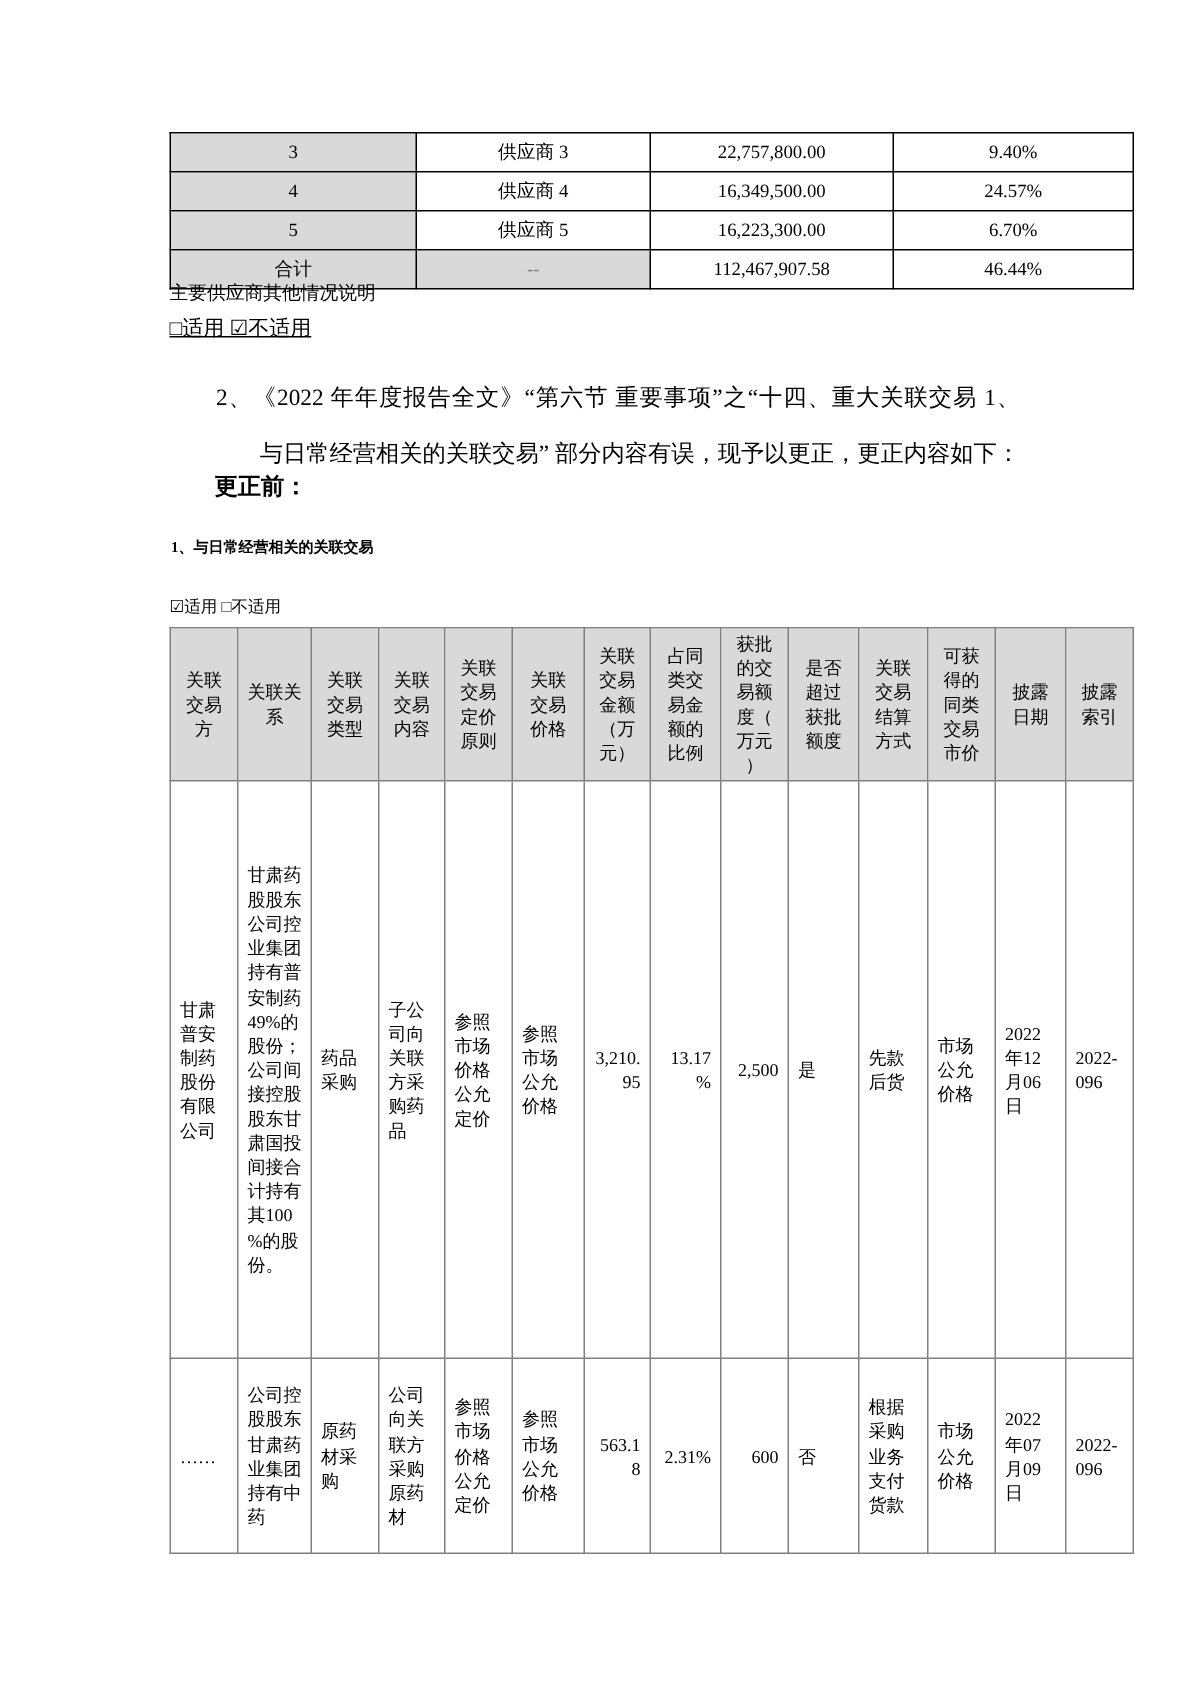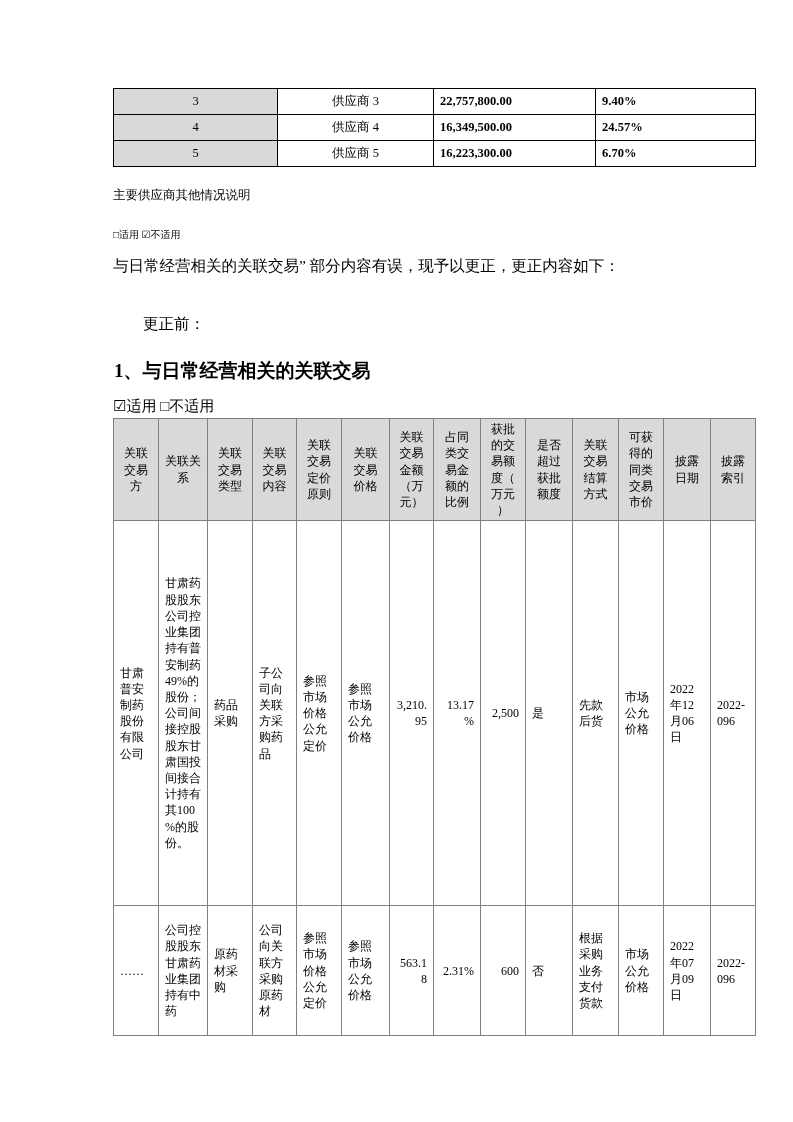--- a/index.html
+++ b/index.html
@@ -18,32 +18,32 @@
   table.sup td {
     border:1px solid #000;
     height:26px;
     font-size:12.5px;
     vertical-align:middle;
     padding:1px 6px;
     overflow:hidden;
   }
   td.sup-idx { background:#d9d9d9; text-align:center; }
   td.sup-name { text-align:center; padding-left:10px; }
-  td.sup-amt, td.sup-pct { text-align:left; font-weight:bold; font-family:"Liberation Serif","DejaVu Serif",serif; }
+  td.sup-amt, td.sup-pct { text-align:center; font-weight:normal; font-family:"Liberation Serif","DejaVu Serif",serif; }
   tr.total-row td.sup-name { background:#d9d9d9; text-align:center; color:#808080; }
   
   .note1 { position:absolute; left:113px; top:187px; font-size:12.5px; }
-  .note2 { position:absolute; left:113px; top:228px; font-size:10px; }
+  .note2 { position:absolute; left:113px; top:210px; font-size:14px;text-decoration:underline; }
   
   .para { position:absolute; left:113px; top:247px; width:567px; font-size:15.5px; }
   .para .l1 { text-align:justify; text-align-last:justify; text-indent:31px; height:37px; line-height:37px; white-space:nowrap; }
-  .para .l2 { text-align:left; height:37px; line-height:37px; }
-  .h-before { position:absolute; left:143px; top:314px; font-size:15.5px; font-weight:normal; }
-  .sec-title { position:absolute; left:114px; top:358px; font-size:19px; font-weight:bold; }
-  .sec-apply { position:absolute; left:113px; top:397px; font-size:15px; }
+  .para .l2 { text-align:right; height:37px; line-height:37px; }
+  .h-before { position:absolute; left:143px; top:314px; font-size:15.5px; font-weight:bold; }
+  .sec-title { position:absolute; left:114px; top:358px; font-size:10px; font-weight:bold; }
+  .sec-apply { position:absolute; left:113px; top:397px; font-size:11px; }
   
   .rt-wrap { position:absolute; left:113px; top:418px; width:642px; }
   table.rt { border-collapse:collapse; width:642px; table-layout:fixed; border:1px solid #808080; }
   table.rt th, table.rt td {
     border:1px solid #808080;
     font-size:12px;
     font-weight:normal;
     line-height:16.2px;
     vertical-align:middle;
     padding:2px 6px;
@@ -82,28 +82,35 @@
           <td class="sup-name">供应商 4</td>
           <td class="sup-amt">16,349,500.00</td>
           <td class="sup-pct">24.57%</td>
         </tr>
         <tr>
           <td class="sup-idx">5</td>
           <td class="sup-name">供应商 5</td>
           <td class="sup-amt">16,223,300.00</td>
           <td class="sup-pct">6.70%</td>
         </tr>
+        <tr class="total-row">
+          <td class="sup-idx">合计</td>
+          <td class="sup-name">--</td>
+          <td class="sup-amt">112,467,907.58</td>
+          <td class="sup-pct">46.44%</td>
+        </tr>
       </tbody>
     </table>
   </div>
 
   <div class="note1">主要供应商其他情况说明</div>
   <div class="note2">□适用 ☑不适用</div>
 
   <div class="para">
+    <div class="l1">2、《2022 年年度报告全文》“第六节 重要事项”之“十四、重大关联交易 1、</div>
     <div class="l2">与日常经营相关的关联交易” 部分内容有误，现予以更正，更正内容如下：</div>
   </div>
 
   <div class="h-before">更正前：</div>
   <div class="sec-title">1、与日常经营相关的关联交易</div>
   <div class="sec-apply">☑适用 □不适用</div>
 
   <div class="rt-wrap">
     <table class="rt">
       <colgroup>

